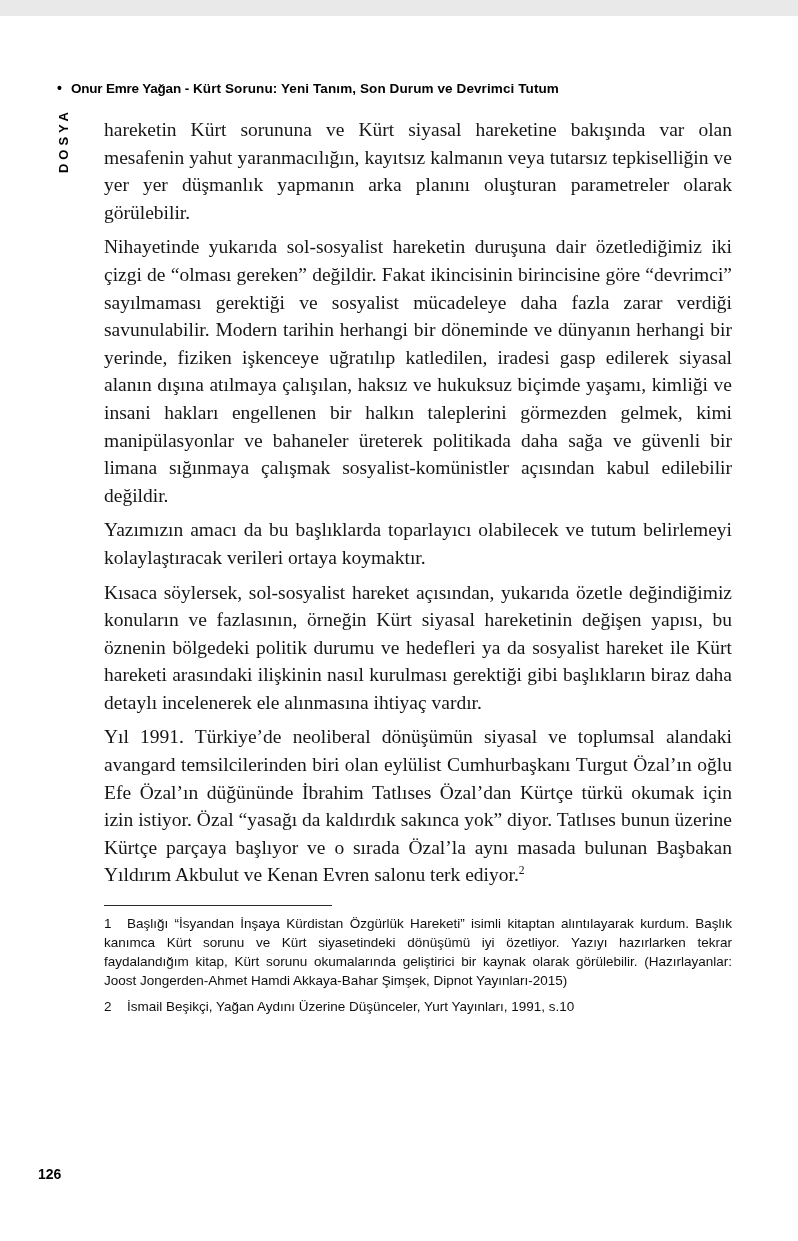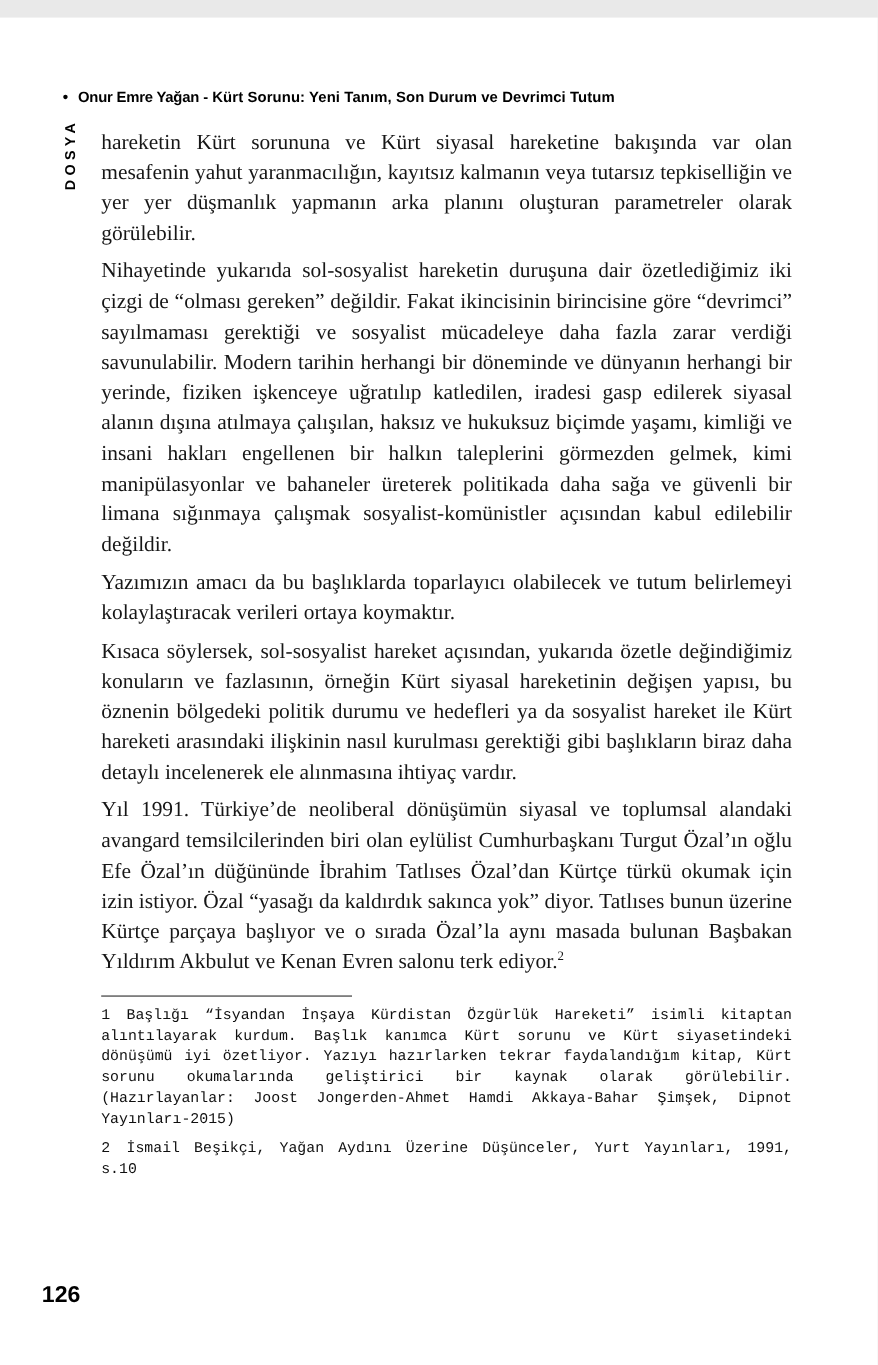--- a/index.html
+++ b/index.html
@@ -35,21 +35,21 @@
     writing-mode: vertical-rl;
     transform: rotate(180deg);
     font-family: "Liberation Sans", sans-serif;
     font-weight: 700;
     font-size: 13px;
     letter-spacing: 4px;
     color: #000;
   }
   .column {
     position: absolute;
-    left: 92px;
+    left: 104px;
     top: 100px;
     width: 628px;
   }
   .body-para {
     font-size: 19.5px;
     line-height: 27.6px;
     text-align: justify;
     margin-bottom: 7px;
     hyphens: auto;
     -webkit-hyphens: auto;
@@ -63,35 +63,35 @@
     letter-spacing: 0.2px;
   }
   sup { font-size: 60%; line-height: 0; }
   .footnote-sep {
     border: none;
     border-top: 1.5px solid #2a2a2a;
     width: 228px;
     margin: 16px 0 8px 0;
   }
   .footnotes {
-    font-family: Liberation Mono, monospace;
+    font-family: Liberation Sans, sans-serif;
     font-size: 13.5px;
     line-height: 19px;
     text-align: justify;
     color: #0f0f0f;
   }
   .footnote { margin-bottom: 7px; }
   .fn-num { display: inline-block; min-width: 23px; }
   .page-number {
     position: absolute;
     left: 38px;
     top: 1150px;
     font-family: "Liberation Sans", sans-serif;
     font-weight: 700;
-    font-size: 21px;
+    font-size: 14px;
     color: #000;
     text-align: center;
   }
   .page-bottom-edge {
     position: absolute;
     bottom: 0;
     left: 22px;
     right: 22px;
     height: 5px;
     background: #1c1c1c;

